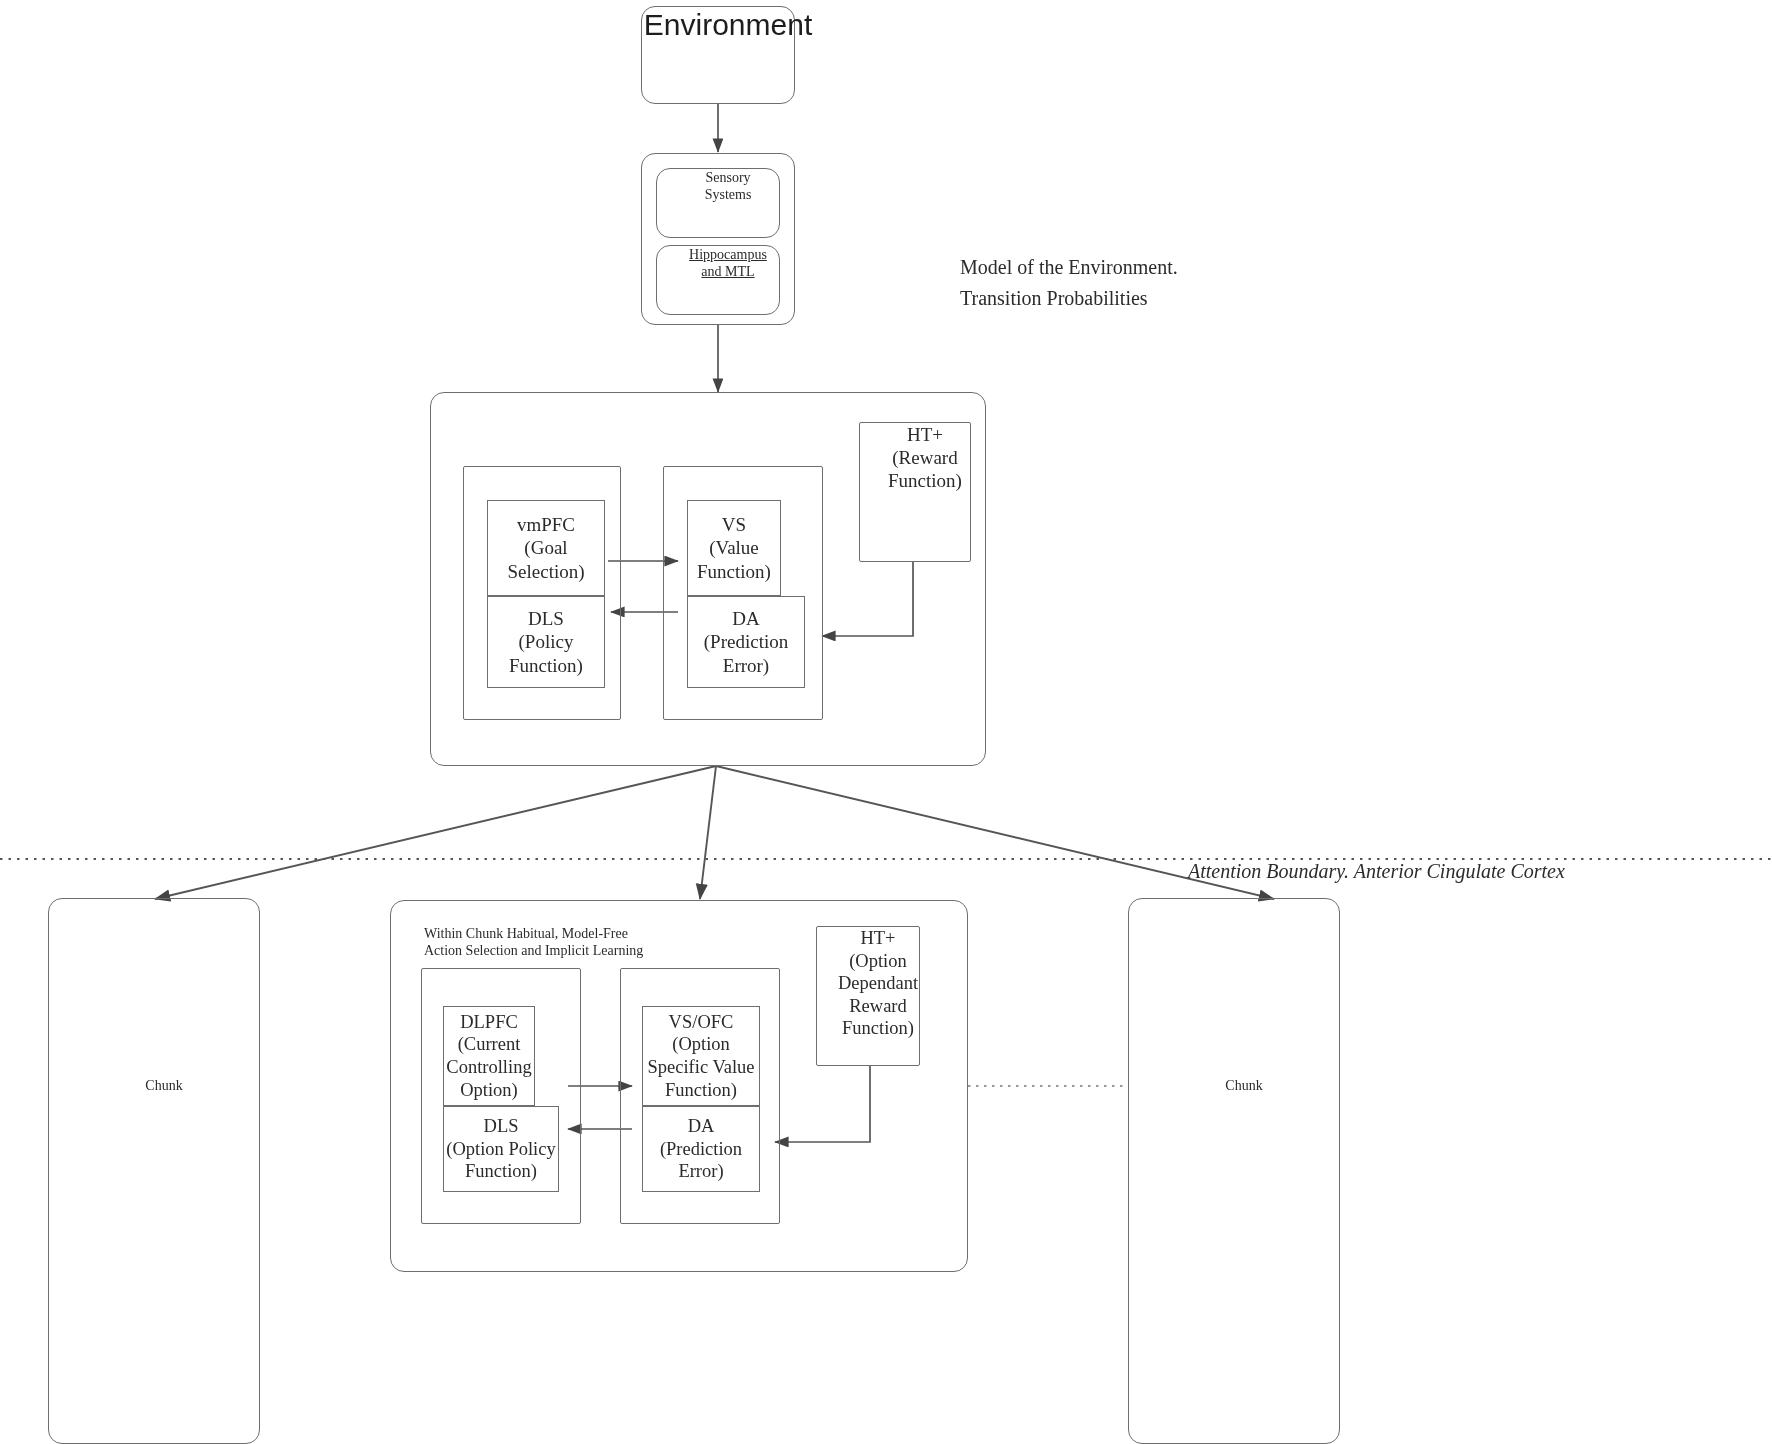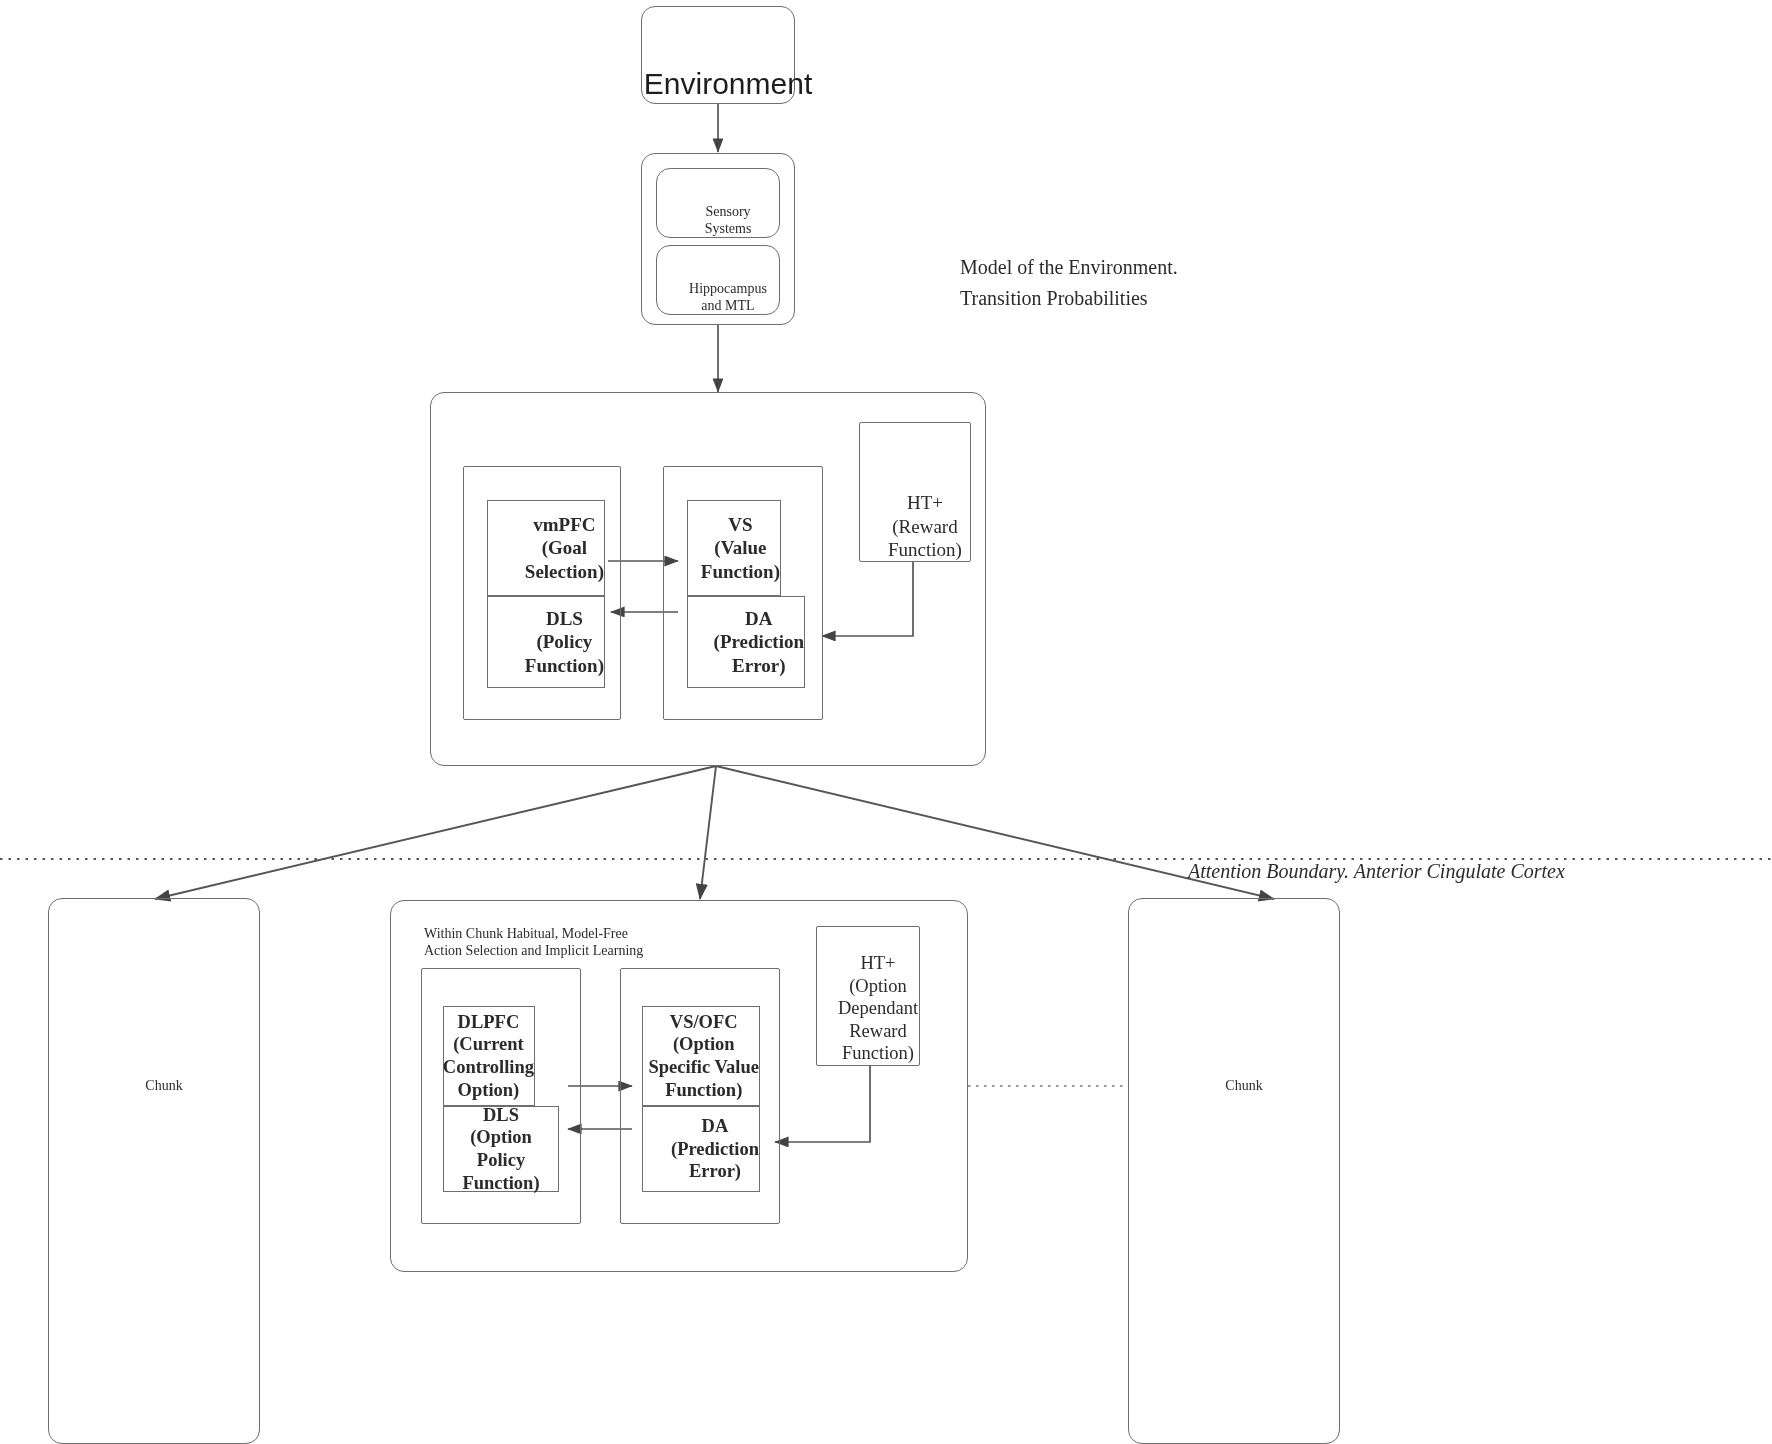--- a/index.html
+++ b/index.html
@@ -23,21 +23,21 @@
     left: 0;
     top: 0;
     width: 1772px;
     height: 1444px;
     pointer-events: none;
   }
   .node {
     position: absolute;
     box-sizing: border-box;
     display: flex;
-    align-items: flex-end;
+    align-items: flex-start;
     justify-content: center;
     text-align: center;
     background: transparent;
     padding-left: 20px;
   }
   .outline {
     border: 1.6px solid #6e6e6e;
   }
   .rounded-lg { border-radius: 14px; }
   .rounded-md { border-radius: 14px; }
@@ -59,24 +59,23 @@
     position: absolute;
     white-space: pre-line;
     line-height: 1.55;
     font-size: 20px;
   }
   .stack-cell {
     position: absolute;
     box-sizing: border-box;
     display: flex;
     align-items: center;
-    justify-content: flex-end;
+    justify-content: center;
     text-align: center;
     border: 1.6px solid #6e6e6e;
-    font-weight: bold;
   }
 </style>
 </head>
 <body>
 
 <div id="canvas">
 
   <svg class="layer" viewBox="0 0 1772 1444">
     <defs>
       <marker id="arrowhead" markerWidth="9" markerHeight="9" refX="8" refY="3.2" orient="auto" markerUnits="strokeWidth">
@@ -113,21 +112,21 @@
     <span>Environment</span>
   </div>
 
   <div class="node outline rounded-md" style="left:641px; top:153px; width:154px; height:172px;"></div>
 
   <div class="node outline rounded-md txt fs-20" style="left:656px; top:168px; width:124px; height:70px;">
     <span>Sensory
 Systems</span>
   </div>
 
-  <div class="node outline rounded-md txt fs-20" style="left:656px; top:245px; width:124px; height:70px;">
+  <div class="node outline rounded-md txt fs-20" style="left:656px; top:245px; width:124px; height:70px;text-decoration:underline;">
     <span>Hippocampus
 and MTL</span>
   </div>
 
   <div class="annot txt" style="left:913px; top:221px; width:420px;margin-left:47px;">
     <span>Model of the Environment.
 Transition Probabilities</span>
   </div>
 
   <div class="node outline rounded-lg" style="left:430px; top:392px; width:556px; height:374px;"></div>

